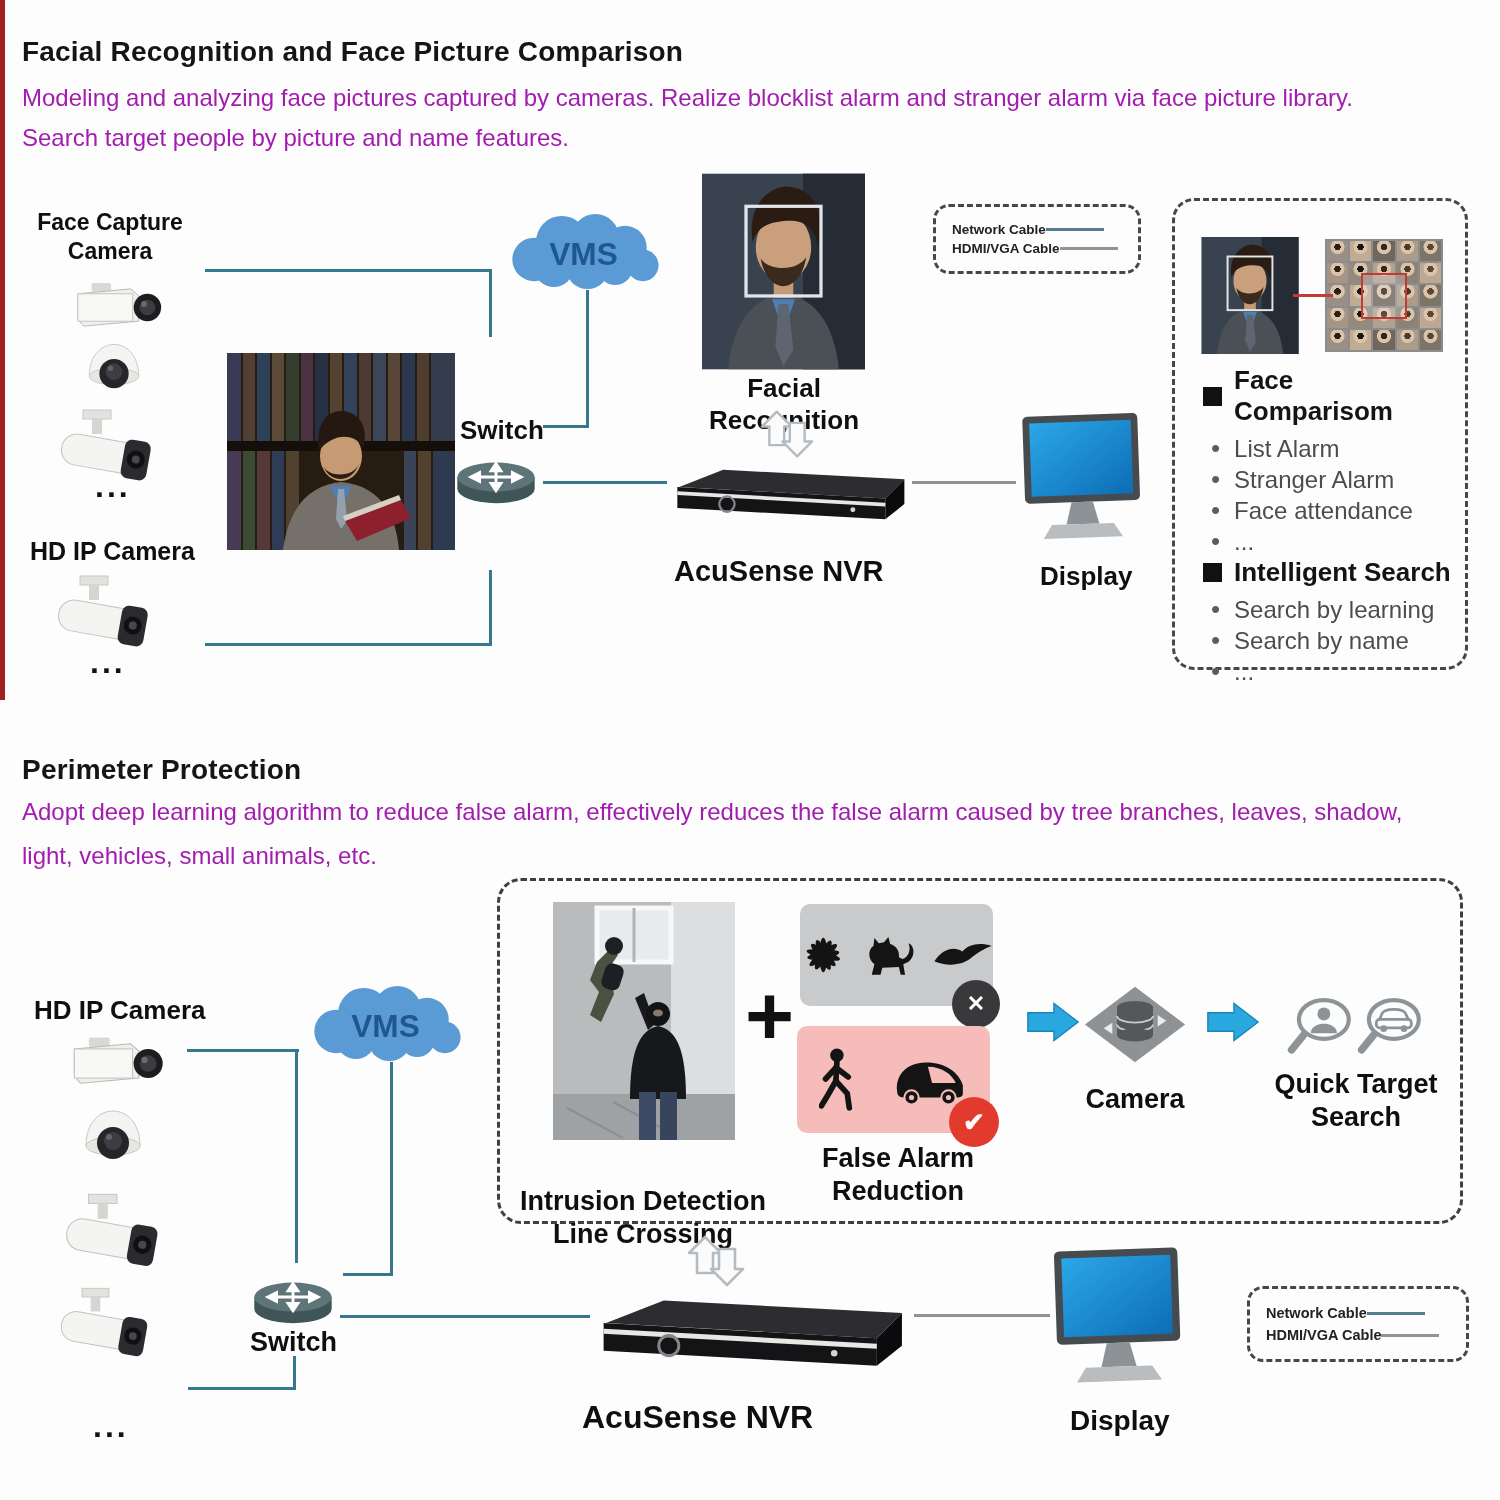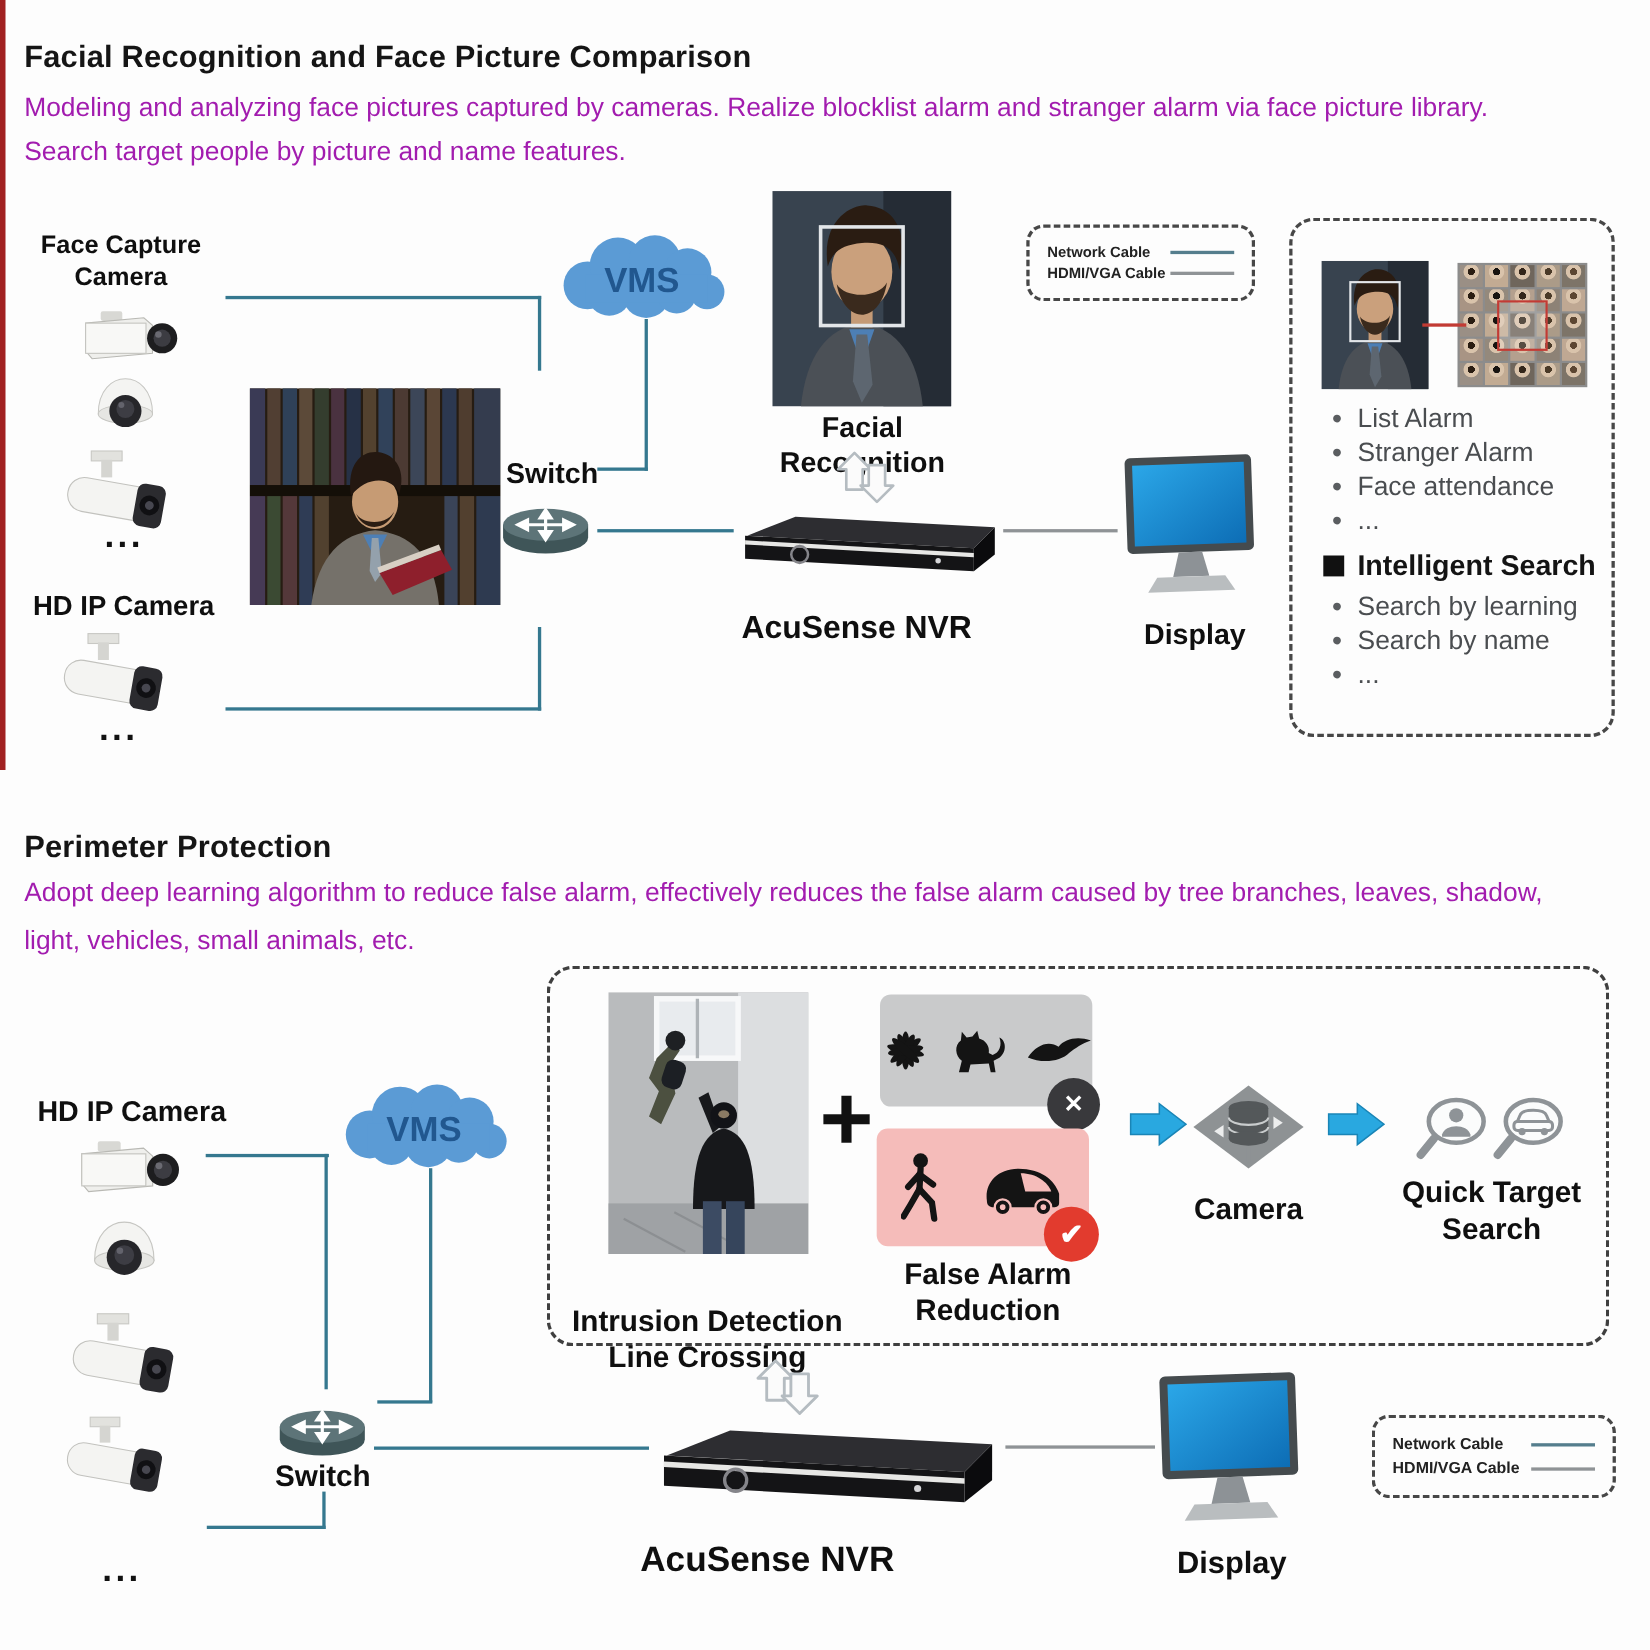--- a/index.html
+++ b/index.html
@@ -8,21 +8,21 @@
   .abs{position:absolute}
   .h1{font-size:28px;font-weight:bold;color:#151515;letter-spacing:.2px}
   .desc{font-size:24px;color:#a21caf}
   .lbl{font-weight:bold;color:#0f0f0f;line-height:1.24;white-space:pre-line}
   .ctr{text-align:center}
   .dots{font-size:32px;font-weight:bold;letter-spacing:3px;color:#111}
   .line{position:absolute;background:#35788f}
   .line.hdmi{background:#8f9396}
   .dashbox{position:absolute;border:3px dashed #474747;border-radius:14px;background:rgba(255,255,255,.25)}
   .legend{padding:13px 16px;display:flex;flex-direction:column;justify-content:space-around}
-  .legrow{display:flex;align-items:center;justify-content:space-between}
+  .legrow{display:flex;align-items:center;justify-content:flex-start}
   .legtxt{font-weight:bold;font-size:13.5px;color:#222}
   .legline{width:58px;height:3px}
   .legline.net{background:#557e8d}
   .legline.hdmi{background:#8f9396}
   .badge{position:absolute;border-radius:50%;display:flex;align-items:center;justify-content:center;color:#fff;font-weight:bold}
   .roundbox{position:absolute;border-radius:10px;display:flex;align-items:center;justify-content:center}
   .facegrid{position:absolute;display:grid;grid-template-columns:repeat(5,1fr);grid-template-rows:repeat(5,1fr);gap:2px;background:#8c8c8c;padding:2px}
   .feat-h{display:flex;align-items:center;gap:12px;font-size:26px;font-weight:bold;color:#141414;margin-bottom:6px}
   .feat-h .sq{width:19px;height:19px;background:#111;flex:none}
   .feat-li{display:flex;align-items:flex-start;gap:14px;font-size:24px;color:#4a4d50;line-height:31px;padding-left:8px}
@@ -348,37 +348,41 @@
       <div style="background: radial-gradient(circle at 50% 30%, rgb(42, 29, 18) 0px, rgb(42, 29, 18) 18%, rgb(217, 195, 171) 19%, rgb(217, 195, 171) 38%, rgb(154, 143, 133) 42%);"></div>
       <div style="background: radial-gradient(circle at 50% 30%, rgb(23, 19, 16) 0px, rgb(23, 19, 16) 18%, rgb(217, 195, 171) 19%, rgb(217, 195, 171) 38%, rgb(194, 171, 147) 42%);"></div>
       <div style="background: radial-gradient(circle at 50% 30%, rgb(51, 38, 26) 0px, rgb(51, 38, 26) 18%, rgb(217, 195, 171) 19%, rgb(217, 195, 171) 38%, rgb(111, 102, 92) 42%);"></div>
       <div style="background: radial-gradient(circle at 50% 30%, rgb(74, 58, 40) 0px, rgb(74, 58, 40) 18%, rgb(217, 195, 171) 19%, rgb(217, 195, 171) 38%, rgb(171, 155, 136) 42%);"></div>
       <div style="background: radial-gradient(circle at 50% 30%, rgb(92, 70, 50) 0px, rgb(92, 70, 50) 18%, rgb(217, 195, 171) 19%, rgb(217, 195, 171) 38%, rgb(125, 116, 104) 42%);"></div>
     </div>
   <div class="abs" style="left:186px;top:72px;width:46px;height:46px;border:2.5px solid #c23b34;background:rgba(255,255,255,.18)"></div>
   <div class="abs" style="left:118px;top:93px;width:40px;height:2.5px;background:#c23b34"></div>
 
   <div class="abs" style="left:28px;top:164px;width:252px">
+    <div class="feat-h">
+      <span class="sq"></span>
+      <span>Face Comparisom</span>
+    </div>
     <div class="feat-li">
         <span class="bu">•</span>
         <span>List Alarm</span>
       </div>
     <div class="feat-li">
         <span class="bu">•</span>
         <span>Stranger Alarm</span>
       </div>
     <div class="feat-li">
         <span class="bu">•</span>
         <span>Face attendance</span>
       </div>
     <div class="feat-li">
         <span class="bu">•</span>
         <span>...</span>
       </div>
-    <div class="feat-h" style="margin-top:10px">
+    <div class="feat-h" style="">
       <span class="sq"></span>
       <span>Intelligent Search</span>
     </div>
     <div class="feat-li">
         <span class="bu">•</span>
         <span>Search by learning</span>
       </div>
     <div class="feat-li">
         <span class="bu">•</span>
         <span>Search by name</span>

